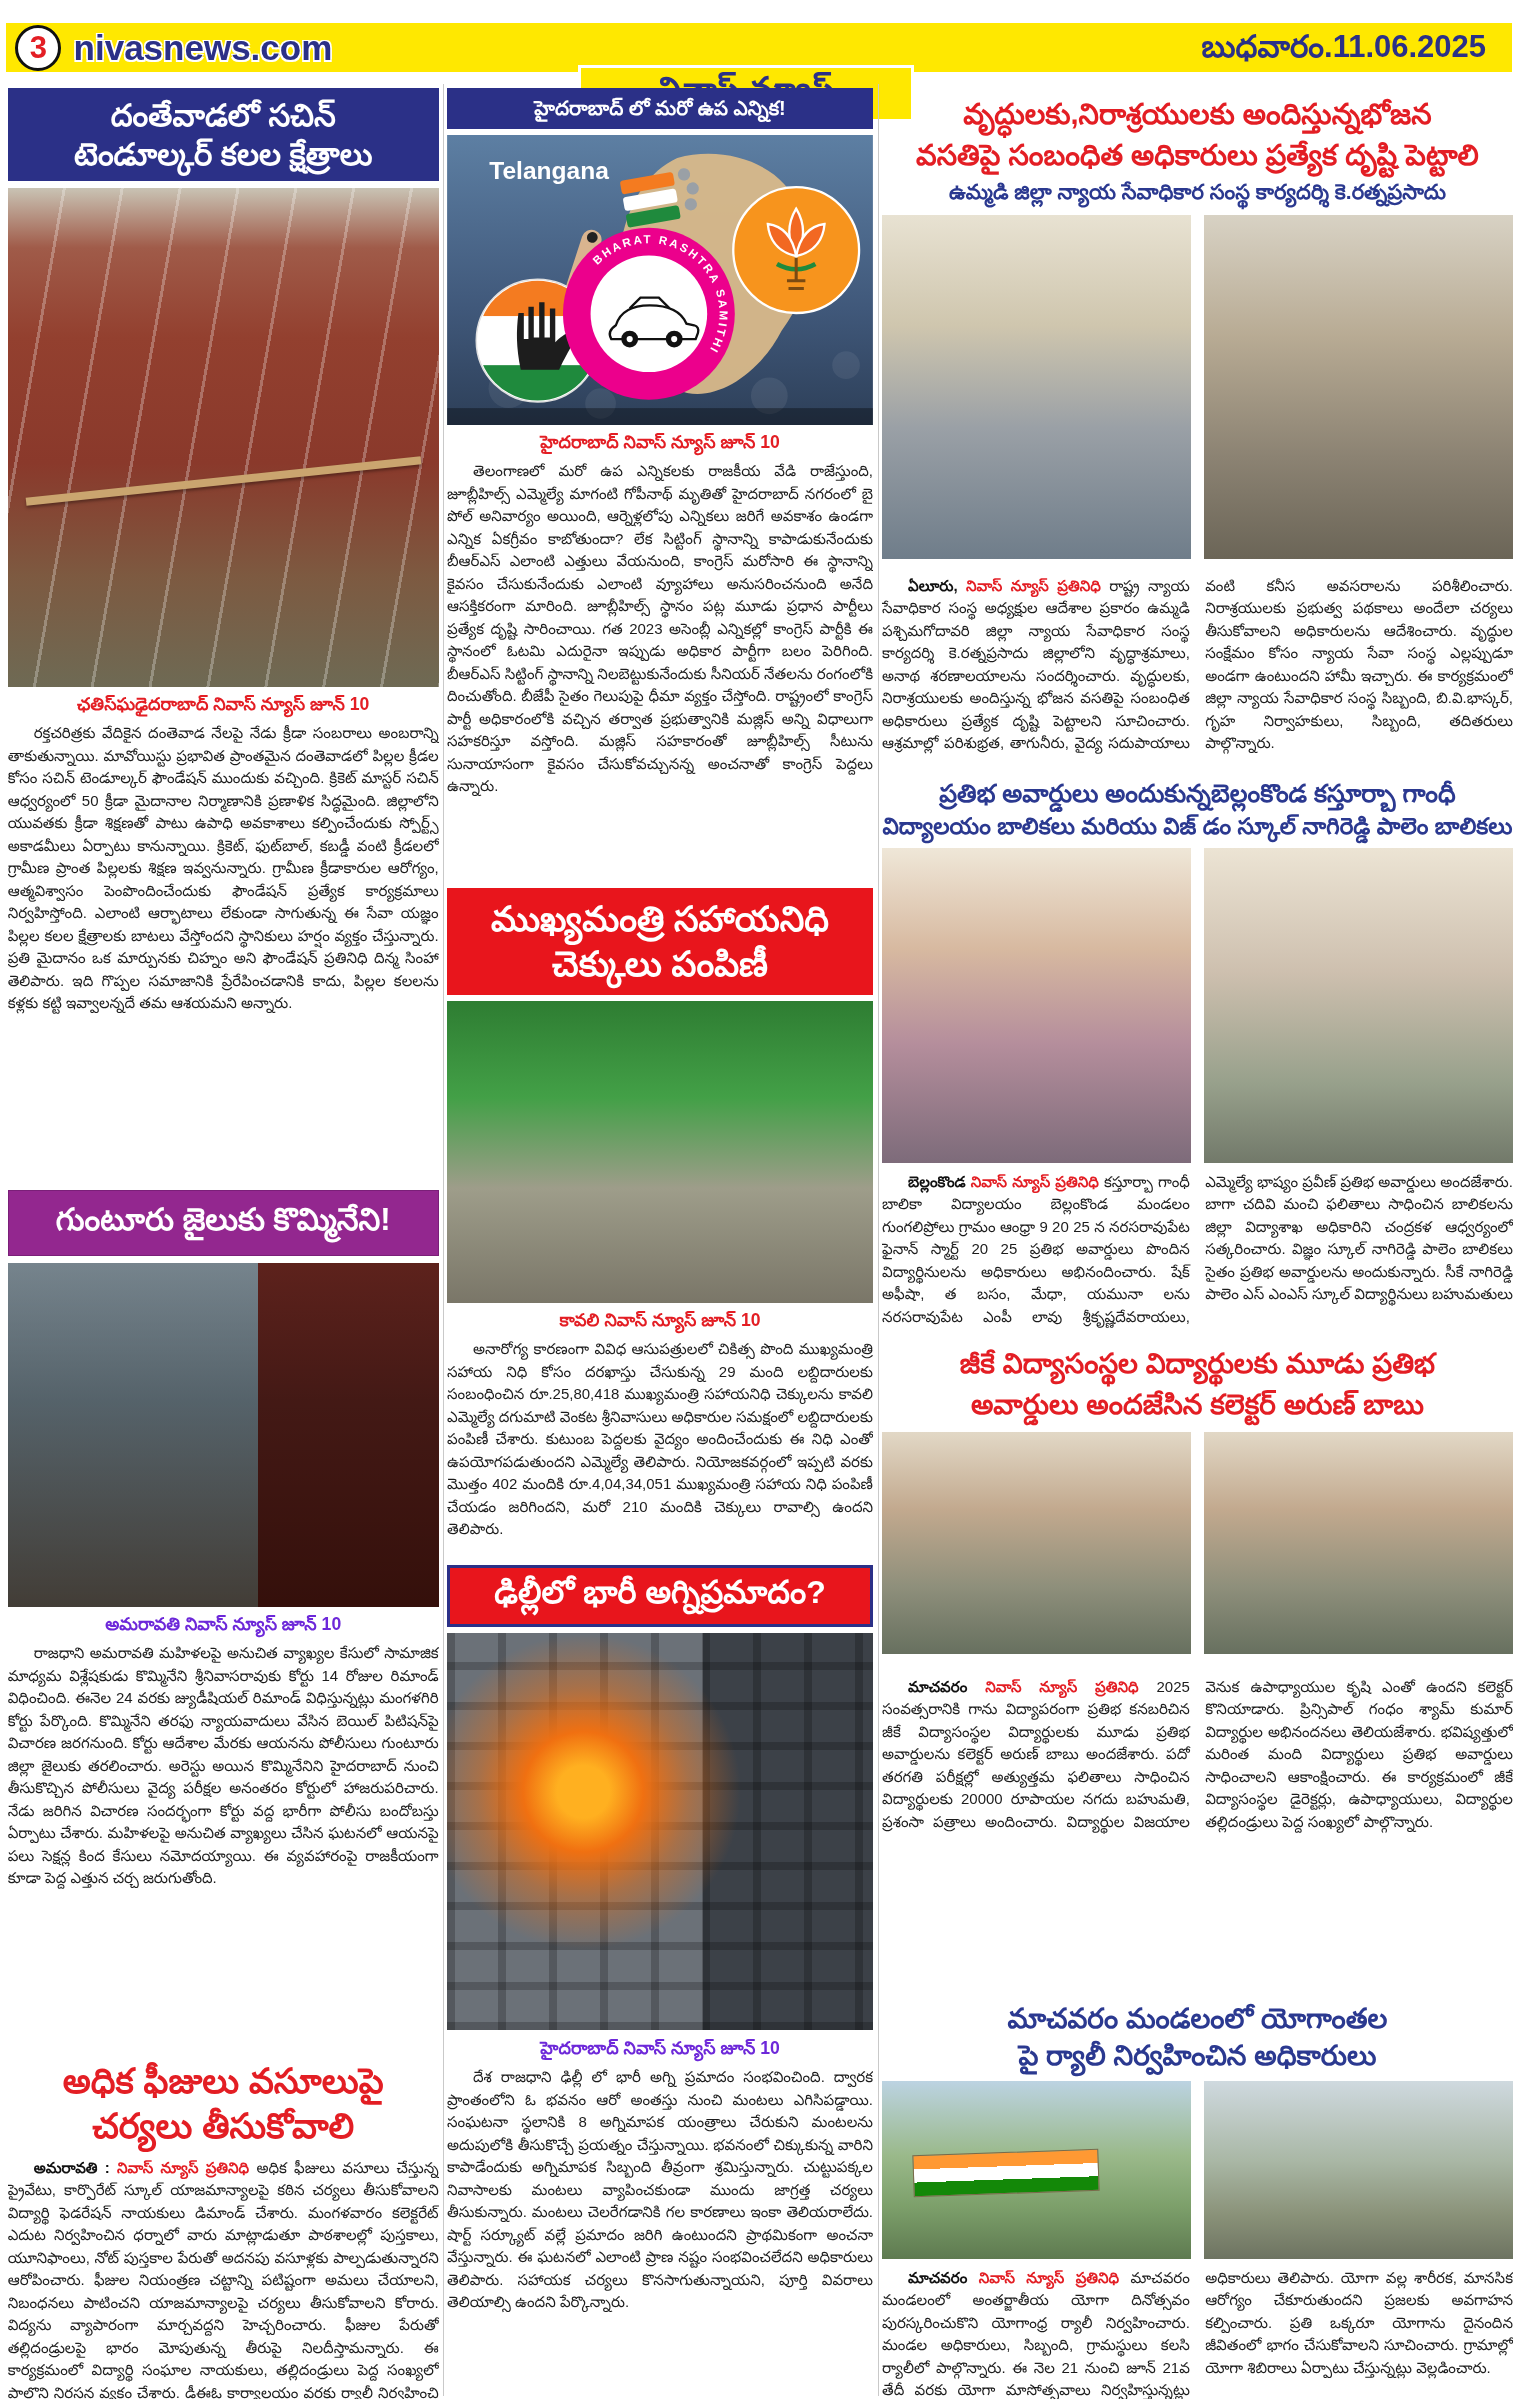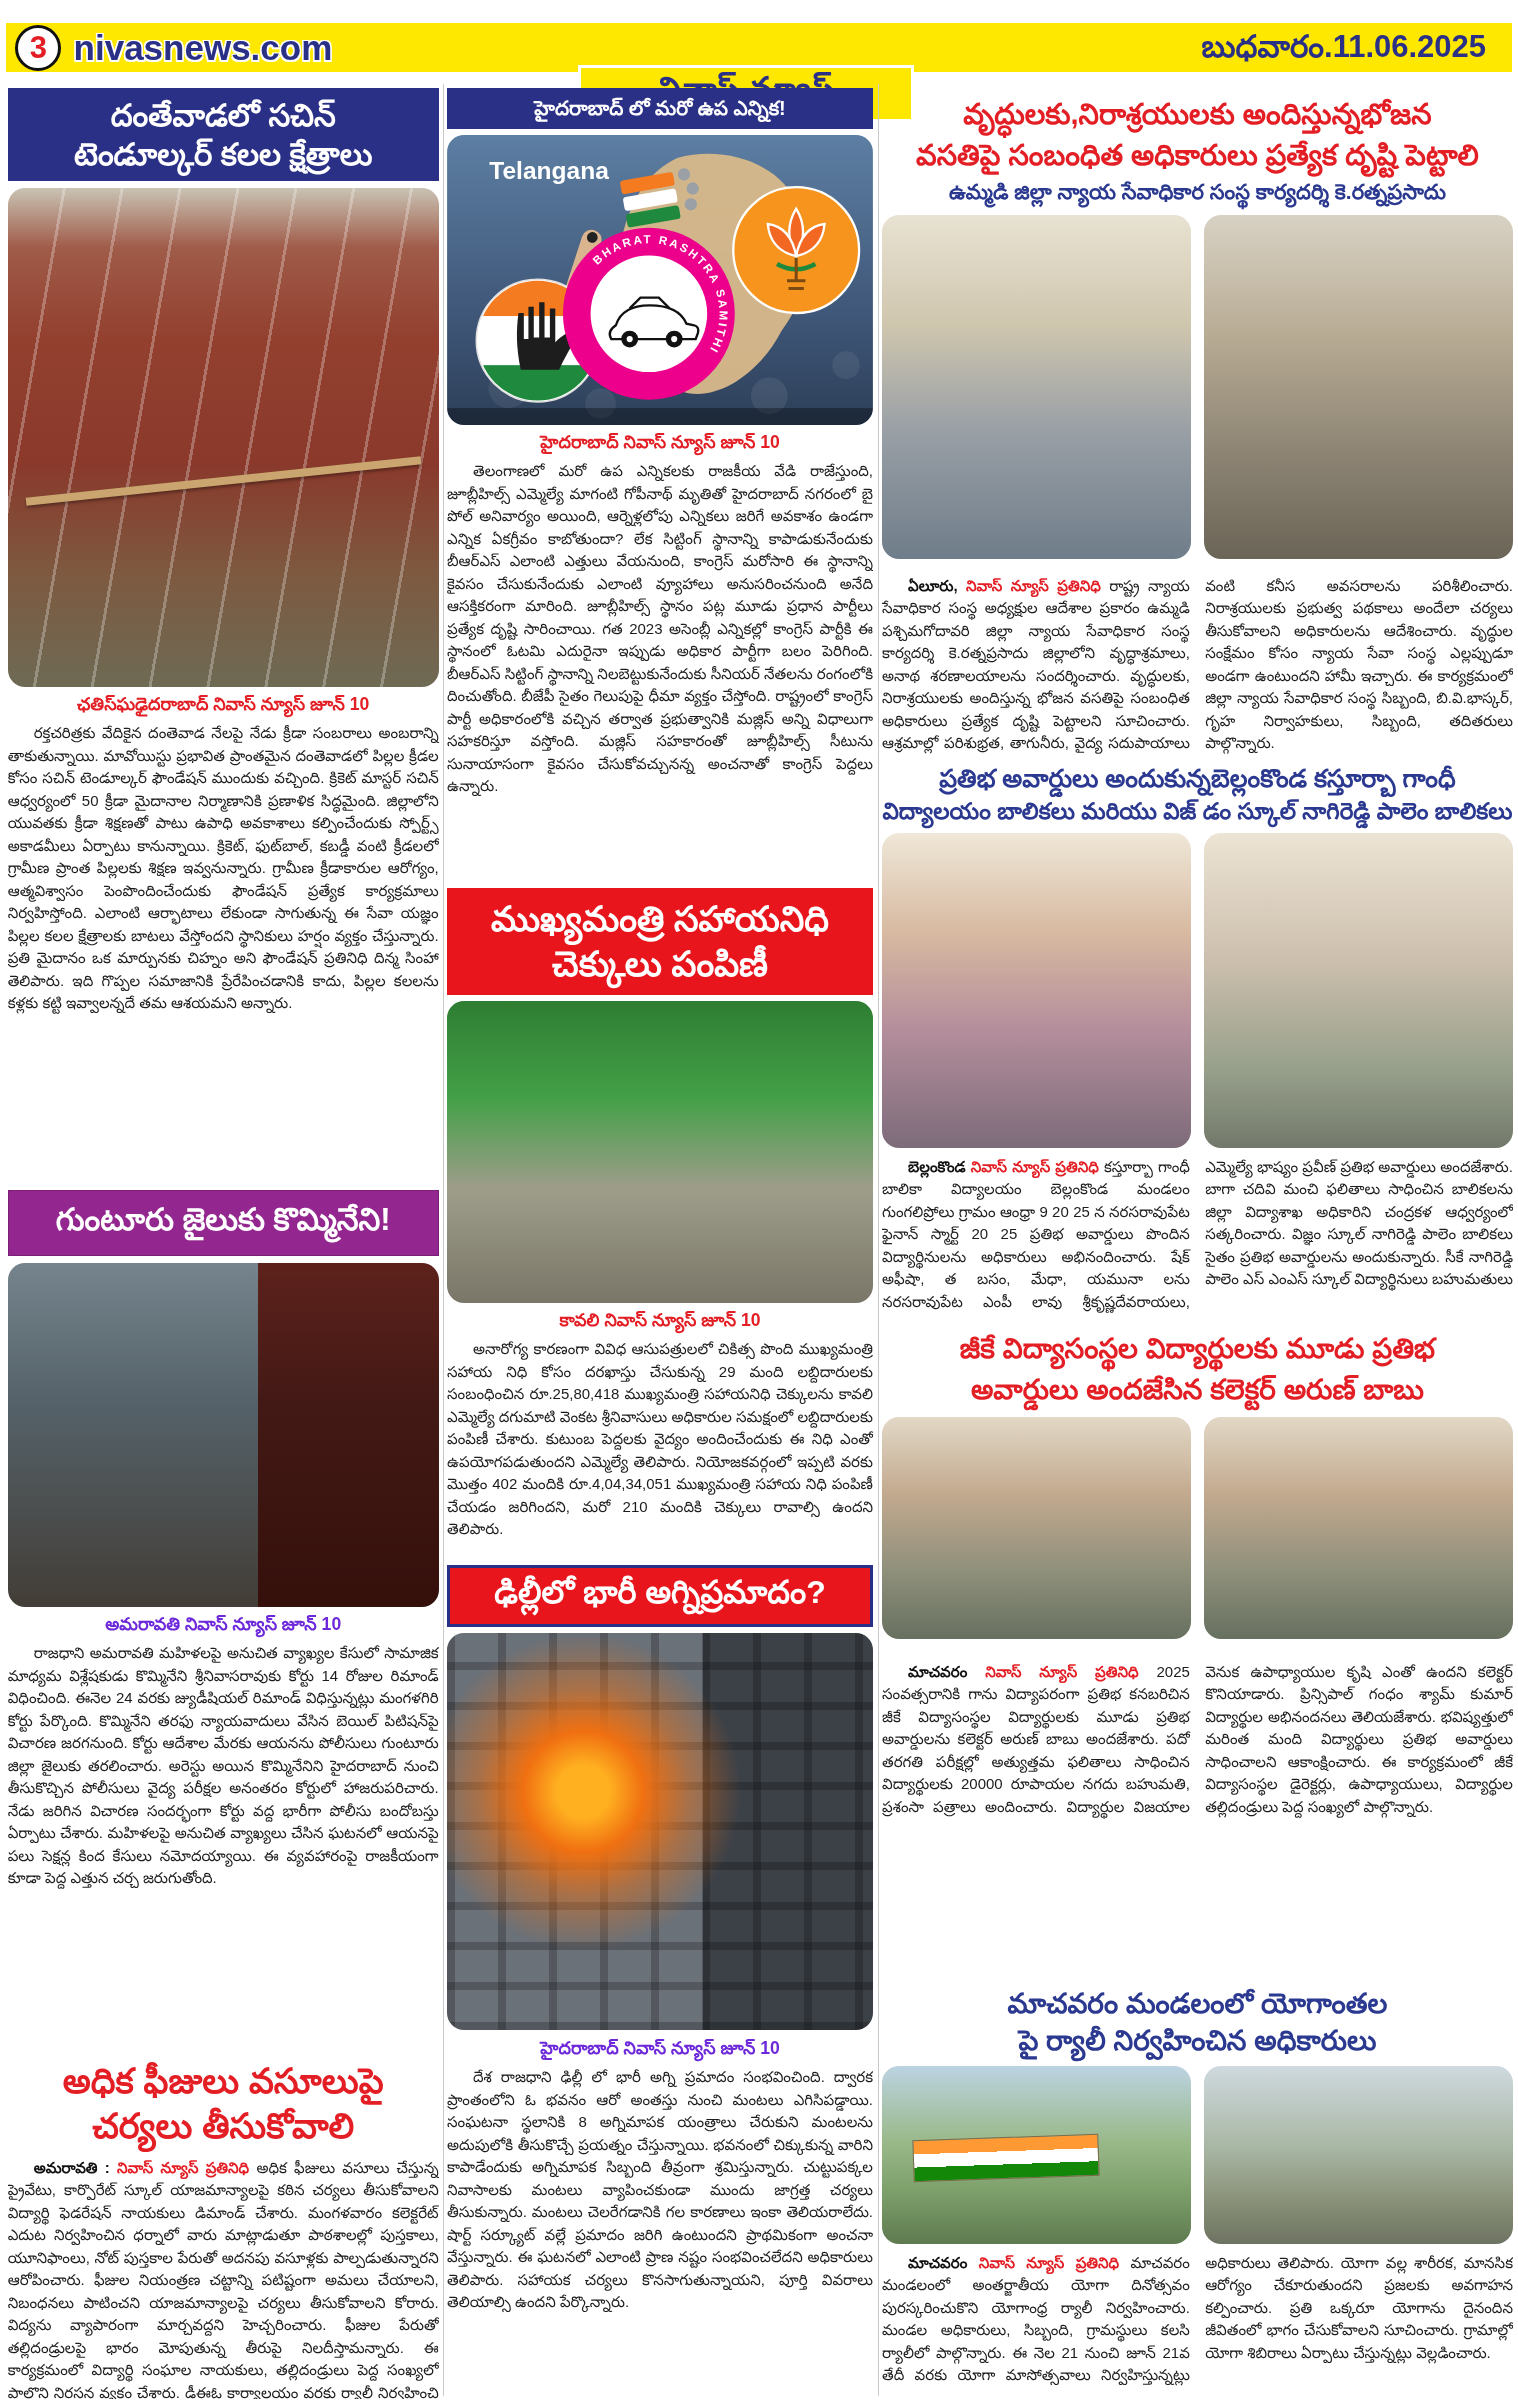--- a/index.html
+++ b/index.html
@@ -37,21 +37,21 @@
   .subhead{color:#2b3990;font-weight:700;text-align:center;font-size:21px;margin-top:4.6px;}
   .dateline{text-align:center;font-weight:700;font-size:17.6px;margin:7.7px 0 3.1px;}
   .dl-red{color:#e31e24}.dl-blue{color:#6d28d9}
   
   .btxt{font-size:15px;line-height:1.5;text-align:justify;color:#1c1c1c;overflow:hidden;}
   .btxt p{margin:0;text-indent:26px;}
   .lead-place{font-weight:700;color:#111;}
   .lead-agency{color:#e31e24;font-weight:700;}
   .cols2{column-count:2;column-gap:15.3px;}
   
-  .photo{position:relative;overflow:hidden;margin-top:6.1px;border-radius:17px;}
+  .photo{position:relative;overflow:hidden;margin-top:6.1px;}
   .ph-tug{height:499px;background:linear-gradient(180deg,#c9c3b4 0%,#a05b49 12%,#93402f 30%,#8a392b 55%,#7d5a41 78%,#6e6a54 100%);}
   .ph-tug::before{content:"";position:absolute;inset:0;opacity:.45;
     background:repeating-linear-gradient(100deg,transparent 0 54px,rgba(255,255,255,.6) 54px 57px);}
   .ph-tug::after{content:"";position:absolute;left:4%;right:4%;top:58%;height:7.7px;background:#caa56f;
     transform:rotate(-6deg);box-shadow:0 2.3px 3.1px rgba(0,0,0,.35);}
   .ph-gate{height:344px;background:linear-gradient(90deg,#9aa4aa 0 58%,#7a2a22 58% 100%),
     linear-gradient(180deg,#c3cdd3 0%,#8d999f 40%,#6e5f52 100%);background-blend-mode:multiply;}
   .ph-cheque{height:302px;background:linear-gradient(180deg,#2e7d32 0%,#43a047 32%,#9e9d8a 62%,#7a7668 100%);}
   .ph-fire{height:397px;background:
     radial-gradient(circle at 32% 40%,#ffb020 0 7%,#f07011 16%,rgba(240,112,17,.45) 28%,transparent 42%),
@@ -225,21 +225,21 @@
       <div class="photo ph-serve"></div>
     </div>
     <div class="btxt cols2" style="height:183px;margin-top:16px">
       <p>
         <span class="lead-place">ఏలూరు,</span>
         <span class="lead-agency">నివాస్ న్యూస్ ప్రతినిధి</span>
         <span>రాష్ట్ర న్యాయ సేవాధికార సంస్థ అధ్యక్షుల ఆదేశాల ప్రకారం ఉమ్మడి పశ్చిమగోదావరి జిల్లా న్యాయ సేవాధికార సంస్థ కార్యదర్శి కె.రత్నప్రసాదు జిల్లాలోని వృద్ధాశ్రమాలు, అనాథ శరణాలయాలను సందర్శించారు. వృద్ధులకు, నిరాశ్రయులకు అందిస్తున్న భోజన వసతిపై సంబంధిత అధికారులు ప్రత్యేక దృష్టి పెట్టాలని సూచించారు. ఆశ్రమాల్లో పరిశుభ్రత, తాగునీరు, వైద్య సదుపాయాలు వంటి కనీస అవసరాలను పరిశీలించారు. నిరాశ్రయులకు ప్రభుత్వ పథకాలు అందేలా చర్యలు తీసుకోవాలని అధికారులను ఆదేశించారు. వృద్ధుల సంక్షేమం కోసం న్యాయ సేవా సంస్థ ఎల్లప్పుడూ అండగా ఉంటుందని హామీ ఇచ్చారు. ఈ కార్యక్రమంలో జిల్లా న్యాయ సేవాధికార సంస్థ సిబ్బంది, బి.వి.భాస్కర్, గృహ నిర్వాహకులు, సిబ్బంది, తదితరులు పాల్గొన్నారు.</span>
       </p>
     </div>
 
-    <div class="bluetext" style="font-size:25px;line-height:1.35;margin-top:4px">
+    <div class="bluetext" style="font-size:25px;line-height:1.35;margin-top:19px">
       <div>ప్రతిభ అవార్డులు అందుకున్నబెల్లంకొండ కస్తూర్బా గాంధీ</div>
       <div style="font-size:23px">విద్యాలయం బాలికలు మరియు విజ్ డం స్కూల్ నాగిరెడ్డి పాలెం బాలికలు</div>
     </div>
     <div class="pair">
       <div class="photo ph-girls1"></div>
       <div class="photo ph-girls2"></div>
     </div>
     <div class="btxt cols2" style="height:166px;margin-top:7.7px">
       <p>
         <span class="lead-place">బెల్లంకొండ</span>

